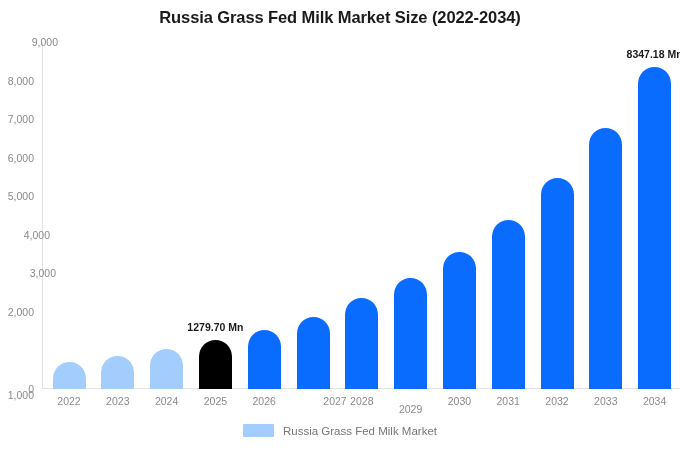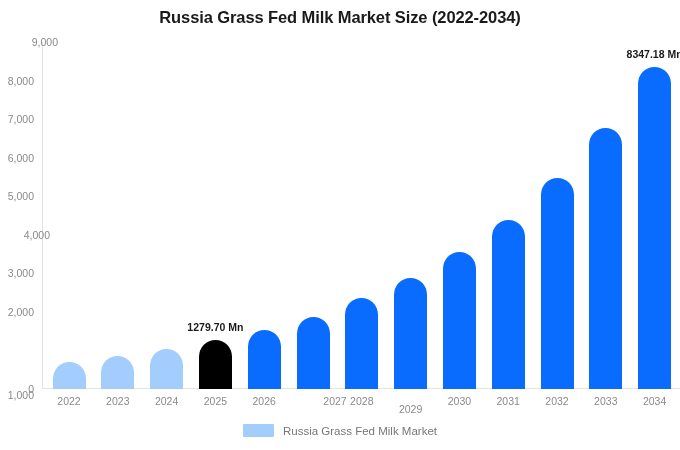--- a/index.html
+++ b/index.html
@@ -193,21 +193,21 @@
         <div class="bar-group" style="left: 596.1px;">
           <div class="bar" style="height: 321.83px; background: rgb(10, 107, 255);"></div>
         </div>
       </div>
   </div>
 
   <div id="ytick-layer">
       <div class="ytick" style="left: 0px; width: 34px; position: absolute; top: 389px;">0</div>
       <div class="ytick" style="left: 0px; width: 34px; position: absolute; top: 350.444px; margin-top: 45px;">1,000</div>
       <div class="ytick" style="left: 0px; width: 34px; position: absolute; top: 311.889px;">2,000</div>
-      <div class="ytick" style="left: 0px; width: 34px; position: absolute; top: 273.333px;">3,000</div>
+      <div class="ytick" style="left: 0px; width: 56px; position: absolute; top: 273.333px;">3,000</div>
       <div class="ytick" style="left: 0px; width: 34px; position: absolute; top: 234.778px; margin-left: 16px;">4,000</div>
       <div class="ytick" style="left: 0px; width: 34px; position: absolute; top: 196.222px;">5,000</div>
       <div class="ytick" style="left: 0px; width: 34px; position: absolute; top: 157.667px;">6,000</div>
       <div class="ytick" style="left: 0px; width: 34px; position: absolute; top: 119.111px;">7,000</div>
       <div class="ytick" style="left: 0px; width: 34px; position: absolute; top: 80.5556px;">8,000</div>
       <div class="ytick" style="left: 0px; width: 34px; position: absolute; top: 42px; padding-left: 24px;">9,000</div>
     </div>
   <div id="xtick-layer">
       <div class="xtick" style="left: 69px;">2022</div>
       <div class="xtick" style="left: 117.8px;">2023</div>

